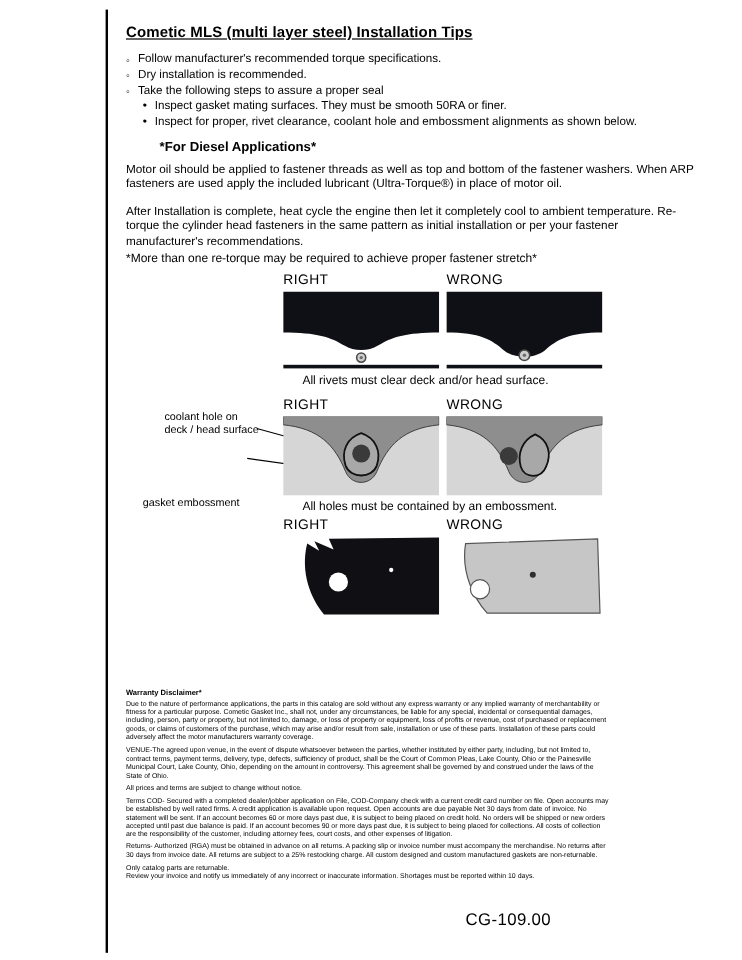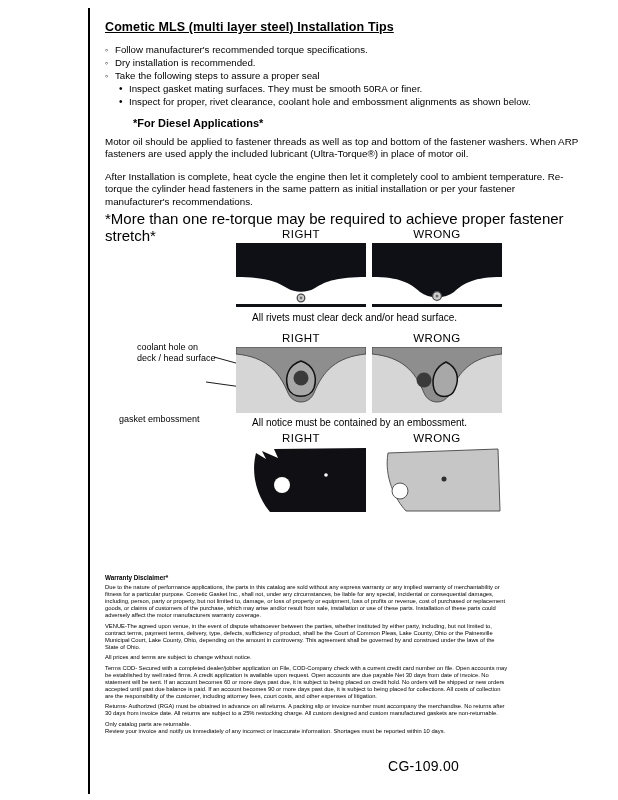--- a/index.html
+++ b/index.html
@@ -21,23 +21,23 @@
   .tips { position:absolute; left:105px; top:44px; font-size:9.7px; }
   .tip-row { display:flex; align-items:flex-start; height:13px; line-height:12px; }
   .tip-row .marker { width:10px; flex:0 0 10px; font-size:9px; line-height:12px; }
   .tip-row.sub { margin-left:14px; }
   .tip-row.sub .marker { font-size:10px; }
 
   .diesel-heading { position:absolute; left:105px; top:117px; font-size:11px; font-weight:bold;margin-left:28px; }
   .para { position:absolute; left:105px; font-size:9.8px; line-height:12.3px; }
   .para1 { top:136px; width:487px; }
   .para2 { top:171px; width:462px; }
-  .note  { position:absolute; left:105px; top:210px; font-size:15px; }
+  .note  { position:absolute; left:105px; top:210px; font-size:10px; }
 
-  .dlabel { position:absolute; width:130px; text-align:center; font-size:11.5px; letter-spacing:0.4px; }
+  .dlabel { position:absolute; width:130px; text-align:left; font-size:11.5px; letter-spacing:0.4px; }
   .col1 { left:236px; } .col2 { left:372px; }
   .lr1 { top:228px; } .lr2 { top:332px; } .lr3 { top:432px; }
 
   .panel { position:absolute; width:130px; height:66px; }
   .pr1 { top:243px; } .pr2 { top:347px; } .pr3 { top:447px; }
   .panel svg { display:block; width:130px; height:66px; }
 
   .caption { position:absolute; left:252px; font-size:10px; line-height:12px; }
   .cap1 { top:312px; }
   .cap2 { top:417px; }
@@ -136,21 +136,21 @@
     </svg>
   </div>
   <div class="panel col2 pr2">
     <svg viewBox="0 0 130 66">
       <rect width="130" height="66" fill="#d6d6d6"></rect>
       <path d="M0,0 H130 V7 C100,10 87,24 78,46 C73,58 57,58 52,46 C43,24 30,10 0,7 Z" fill="#8e8e8e" stroke="#2a2a2a" stroke-width="0.7"></path>
       <path d="M74,15 C85,20 88,31 83,42 C79,52 65,52 62,42 C59,31 63,20 74,15 Z" fill="#a8a8a8" stroke="#111111" stroke-width="1.5"></path>
       <circle cx="52" cy="33" r="7.5" fill="#3a3a3a"></circle>
     </svg>
   </div>
-  <p class="caption cap2">All notice must be contained by an embossment.</p>
+  <p class="caption cap2">All holes must be contained by an embossment.</p>
 
   <div class="dlabel col1 lr3">RIGHT</div>
   <div class="dlabel col2 lr3">WRONG</div>
 
   <div class="panel col1 pr3">
     <svg viewBox="0 0 130 66">
       <rect width="130" height="66" fill="#ffffff"></rect>
       <path d="M20,6 L30,12 L26,4 L42,11 L38,2 L130,1 V65 H34 C23,52 14,30 20,6 Z" fill="#0f0f14"></path>
       <circle cx="46" cy="38" r="8" fill="#ffffff"></circle>
       <circle cx="90" cy="28" r="1.8" fill="#ffffff"></circle>

